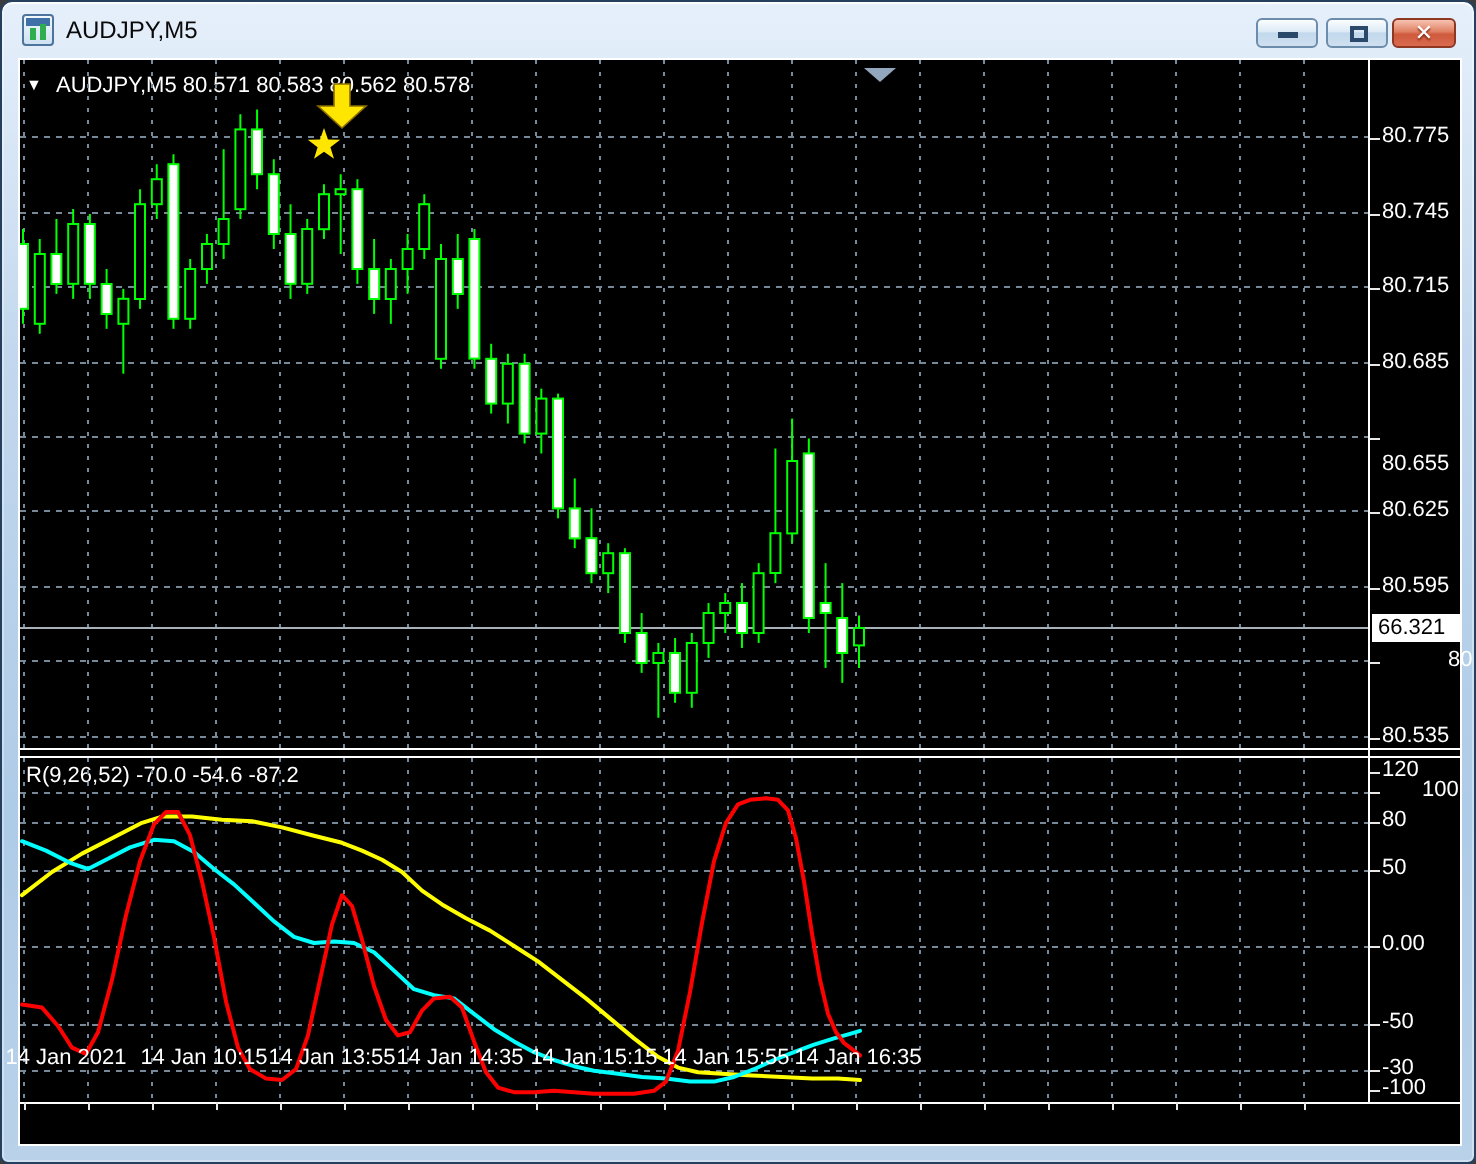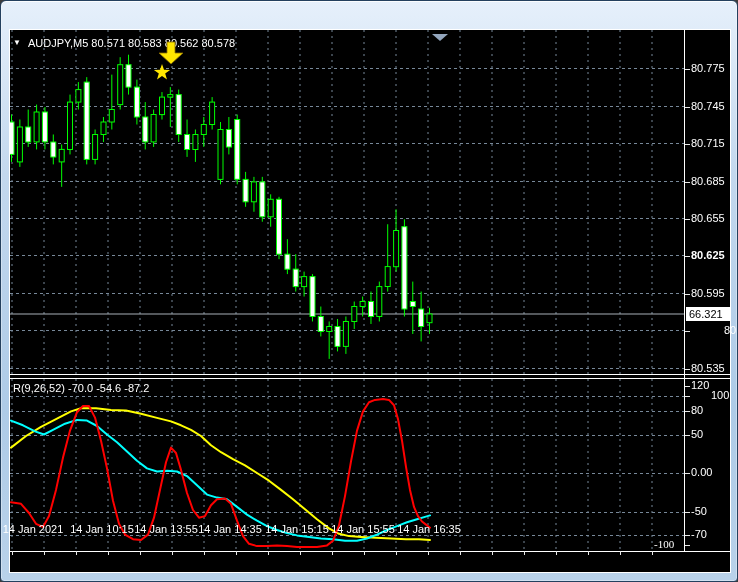--- a/index.html
+++ b/index.html
@@ -35,20 +35,37 @@
   .tick{position:absolute;background:#e8e8e8;z-index:7;}
   .badge{position:absolute;left:685px;top:306px;width:44px;height:14px;background:#fff;color:#000;
        font-size:11px;line-height:14px;padding-left:3px;z-index:8;}
   .time-lab{position:absolute;top:522px;transform:translateX(-50%);color:#fff;font-size:11px;z-index:7;white-space:nowrap;}
 </style>
 </head>
 <body>
 
 <div class="win">
 
+  <div class="titlebar">
+    <div class="title-icon">
+      <div class="strip"></div>
+        <div class="c1"></div>
+        <div class="c2"></div>
+    </div>
+    <div class="title-text">AUDJPY,M5</div>
+    <div class="cap-btn btn-min">
+      <div class="glyph-min"></div>
+    </div>
+    <div class="cap-btn btn-max">
+      <div class="glyph-max"></div>
+    </div>
+    <div class="cap-btn btn-close">
+      <div class="glyph-x">✕</div>
+    </div>
+  </div>
 
   <div class="client"></div>
 
   <div class="hline" style="top:373px"></div>
   <div class="hline" style="top:377px"></div>
   <div class="hline" style="top:550px"></div>
   <div class="vline" style="left:683px;top:29px;height:522px"></div>
 
   <div class="collapse">▼</div>
   <div class="ohlc-label">AUDJPY,M5 80.571 80.583 80.562 80.578</div>
@@ -265,45 +282,45 @@
       <div class="tick" style="left: 619px; top: 550px; width: 1px; height: 4px;"></div>
       <div class="tick" style="left: 651px; top: 550px; width: 1px; height: 4px;"></div>
       <div class="axis-lab" style="left: 690px; top: 61px;">80.775</div>
       <div class="tick" style="left: 684px; top: 68px; width: 5px; height: 1px;"></div>
       <div class="axis-lab" style="left: 690px; top: 99px;">80.745</div>
       <div class="tick" style="left: 684px; top: 106px; width: 5px; height: 1px;"></div>
       <div class="axis-lab" style="left: 690px; top: 136px;">80.715</div>
       <div class="tick" style="left: 684px; top: 143px; width: 5px; height: 1px;"></div>
       <div class="axis-lab" style="left: 690px; top: 174px;">80.685</div>
       <div class="tick" style="left: 684px; top: 181px; width: 5px; height: 1px;"></div>
-      <div class="axis-lab" style="left: 690px; top: 211px;">80.655</div>
+      <div class="axis-lab" style="left: 690px; top: 225px;">80.655</div>
       <div class="tick" style="left: 684px; top: 218px; width: 5px; height: 1px;"></div>
-      <div class="axis-lab" style="left: 690px; top: 248px; font-weight: bold;">80.625</div>
+      <div class="axis-lab" style="left: 690px; top: 248px;">80.625</div>
       <div class="tick" style="left: 684px; top: 255px; width: 5px; height: 1px;"></div>
       <div class="axis-lab" style="left: 690px; top: 286px;">80.595</div>
       <div class="tick" style="left: 684px; top: 293px; width: 5px; height: 1px;"></div>
       <div class="axis-lab" style="left: 690px; top: 323px; padding-left: 33px;">80.565</div>
       <div class="tick" style="left: 684px; top: 330px; width: 5px; height: 1px;"></div>
       <div class="axis-lab" style="left: 690px; top: 361px;">80.535</div>
       <div class="tick" style="left: 684px; top: 368px; width: 5px; height: 1px;"></div>
       <div class="axis-lab" style="left: 690px; top: 378px;">120</div>
       <div class="tick" style="left: 684px; top: 385px; width: 5px; height: 1px;"></div>
       <div class="axis-lab" style="left: 710px; top: 388px;">100</div>
       <div class="tick" style="left: 684px; top: 395px; width: 5px; height: 1px;"></div>
       <div class="axis-lab" style="left: 690px; top: 403px;">80</div>
       <div class="tick" style="left: 684px; top: 410px; width: 5px; height: 1px;"></div>
       <div class="axis-lab" style="left: 690px; top: 427px;">50</div>
       <div class="tick" style="left: 684px; top: 434px; width: 5px; height: 1px;"></div>
       <div class="axis-lab" style="left: 690px; top: 465px;">0.00</div>
       <div class="tick" style="left: 684px; top: 472px; width: 5px; height: 1px;"></div>
       <div class="axis-lab" style="left: 690px; top: 504px;">-50</div>
       <div class="tick" style="left: 684px; top: 511px; width: 5px; height: 1px;"></div>
-      <div class="axis-lab" style="left: 690px; top: 527px;">-70</div>
+      <div class="axis-lab" style="left: 690px; top: 527px;">-30</div>
       <div class="tick" style="left: 684px; top: 534px; width: 5px; height: 1px;"></div>
-      <div class="axis-lab" style="left: 653px; top: 537px; font-family: Liberation Serif, serif;">-100</div>
+      <div class="axis-lab" style="left: 690px; top: 537px;">-100</div>
       <div class="tick" style="left: 684px; top: 544px; width: 5px; height: 1px;"></div>
     </div>
 <div class="time-lab" style="left: 32px;">14 Jan 2021</div>
     <div class="time-lab" style="left: 101px;">14 Jan 10:15</div>
     <div class="time-lab" style="left: 165px;">14 Jan 13:55</div>
     <div class="time-lab" style="left: 229px;">14 Jan 14:35</div>
     <div class="time-lab" style="left: 296px;">14 Jan 15:15</div>
     <div class="time-lab" style="left: 362px;">14 Jan 15:55</div>
     <div class="time-lab" style="left: 428px;">14 Jan 16:35</div>
   </div>

